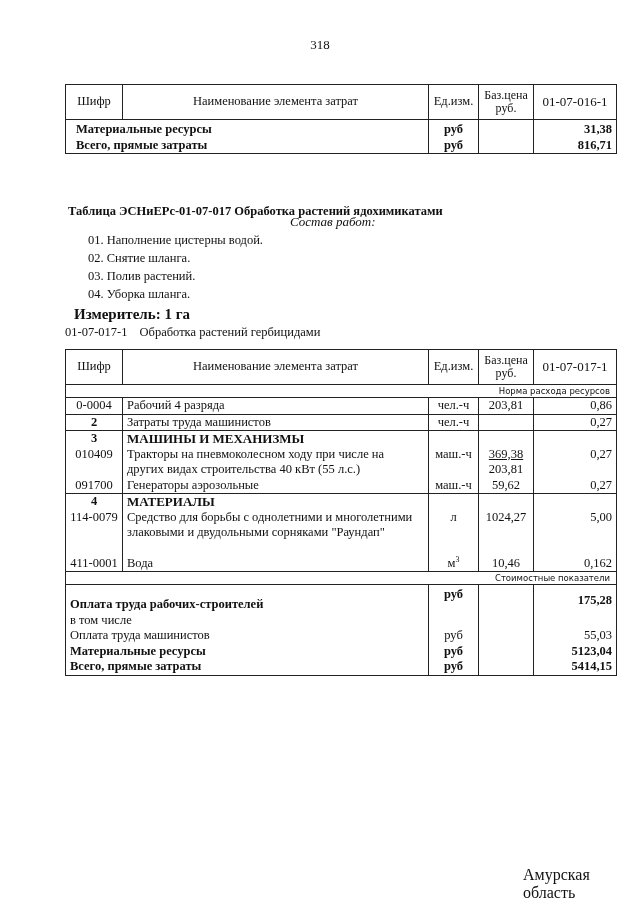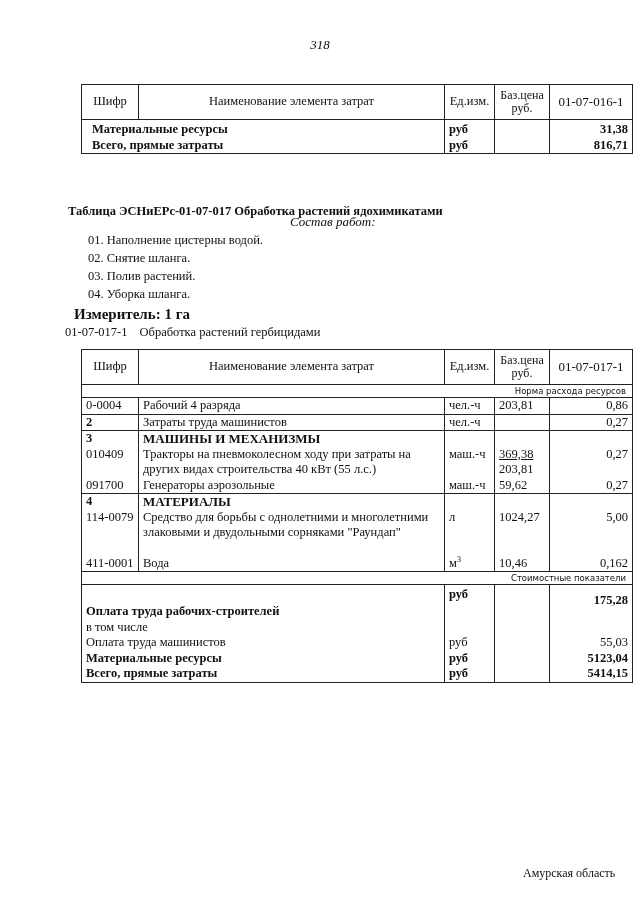--- a/index.html
+++ b/index.html
@@ -1,42 +1,42 @@
 <!DOCTYPE html>
 <html><head>
 <meta charset="utf-8">
 <style>
   html, body { margin: 0; padding: 0; background: #ffffff; }
   body { width: 640px; height: 905px; position: relative; overflow: hidden;
          font-family: "Liberation Serif", serif; color: #111; font-size: 12.5px; }
   .abs { position: absolute; }
-  .page-num { left: 0; width: 640px; top: 37px; text-align: center; font-size: 13px; font-style: italic; }
+  .page-num { left: 0; width: 640px; top: 37px; text-align: center; font-size: 13px; }
 
-  table.grid { border-collapse: collapse; position: absolute; left: 81px; width: 551px; table-layout: fixed; border-radius: 8px; }
+  table.grid { border-collapse: collapse; position: absolute; left: 65px; width: 551px; table-layout: fixed; border-radius: 8px; }
   table.grid td { border-left: 1px solid #222; border-right: 1px solid #222; padding: 0 4px; line-height: 15.5px; vertical-align: top; white-space: nowrap; }
   table.grid tr.hdr td { border-top: 1px solid #222; border-bottom: 1px solid #222; height: 34px; vertical-align: middle; text-align: center; }
   table.grid tr.hdr td.price { line-height: 13px; font-size: 12px; }
   table.grid tr.hdr td.code { font-size: 13px; }
   table.grid tr.band td { border: 1px solid #222; font-family: "DejaVu Sans", sans-serif; font-size: 8.5px; text-align: right; height: 12px; line-height: 12px; padding-right: 6px; }
   table.grid tr.line td { border-bottom: 1px solid #222; }
   table.grid tr.last td { border-bottom: 1px solid #222; }
-  td.c { text-align: left; }
+  td.c { text-align: center; }
   td.r { text-align: right; }
   td.b, .b { font-weight: bold; }
   td.sumlabel { padding-left: 14px; }
   .u { text-decoration: underline; }
   sup { font-size: 8px; line-height: 0; }
 
   .tbl-title { left: 68px; top: 204px; font-weight: bold; font-size: 12.5px; }
   .sostav { left: 290px; top: 214px; font-style: italic; font-size: 13px; }
   .op { left: 88px; font-size: 12.5px; }
   .meas { left: 74px; top: 306px; font-weight: bold; font-size: 15px; }
   .subtitle { left: 65px; top: 325px; font-size: 12.5px; }
   .subtitle .code { margin-right: 12px; }
-  .footer { left: 523px; top: 866px; font-size: 12px; }
+  .footer { left: 523px; top: 866px; font-size: 16px; }
 </style>
 </head>
 <body>
 
 <div class="abs page-num">318</div>
 
 <table class="grid" style="top:84px;">
   <colgroup>
       <col style="width:57px">
       <col style="width:306px">
@@ -111,21 +111,21 @@
   </tr>
   <tr>
     <td class="c b">3</td>
     <td class="b" style="font-size:13px;">МАШИНЫ И МЕХАНИЗМЫ</td>
     <td></td>
         <td></td>
         <td></td>
   </tr>
   <tr>
     <td class="c">010409</td>
-    <td><span>Тракторы на пневмоколесном ходу при затраты на</span><br><span>других видах строительства 40 кВт (55 л.с.)</span></td>
+    <td><span>Тракторы на пневмоколесном ходу при числе на</span><br><span>других видах строительства 40 кВт (55 л.с.)</span></td>
     <td class="c">маш.-ч</td>
     <td class="c"><span class="u">369,38</span><br><span>203,81</span></td>
     <td class="r">0,27</td>
   </tr>
   <tr class="line">
     <td class="c">091700</td>
     <td>Генераторы аэрозольные</td>
     <td class="c">маш.-ч</td>
     <td class="c">59,62</td>
     <td class="r">0,27</td>
@@ -148,21 +148,21 @@
     <td class="c">411-0001</td>
     <td>Вода</td>
     <td class="c"><span>м</span><sup>3</sup></td>
     <td class="c">10,46</td>
     <td class="r">0,162</td>
   </tr>
   <tr class="band">
     <td colspan="5">Стоимостные показатели</td>
   </tr>
   <tr>
-    <td colspan="2" class="b sumlabel" style="padding-top:19px;font-family:Liberation Serif, serif;">Оплата труда рабочих-строителей</td>
+    <td colspan="2" class="b sumlabel" style="padding-top:12px;font-family:Liberation Serif, serif;">Оплата труда рабочих-строителей</td>
     <td class="c b" style="padding-top:2px;">руб</td>
     <td></td>
     <td class="r b" style="padding-top:8px;">175,28</td>
   </tr>
   <tr>
     <td colspan="2" class="sumlabel">в том числе</td>
     <td class="c"></td>
     <td></td>
     <td class="r"></td>
   </tr>

